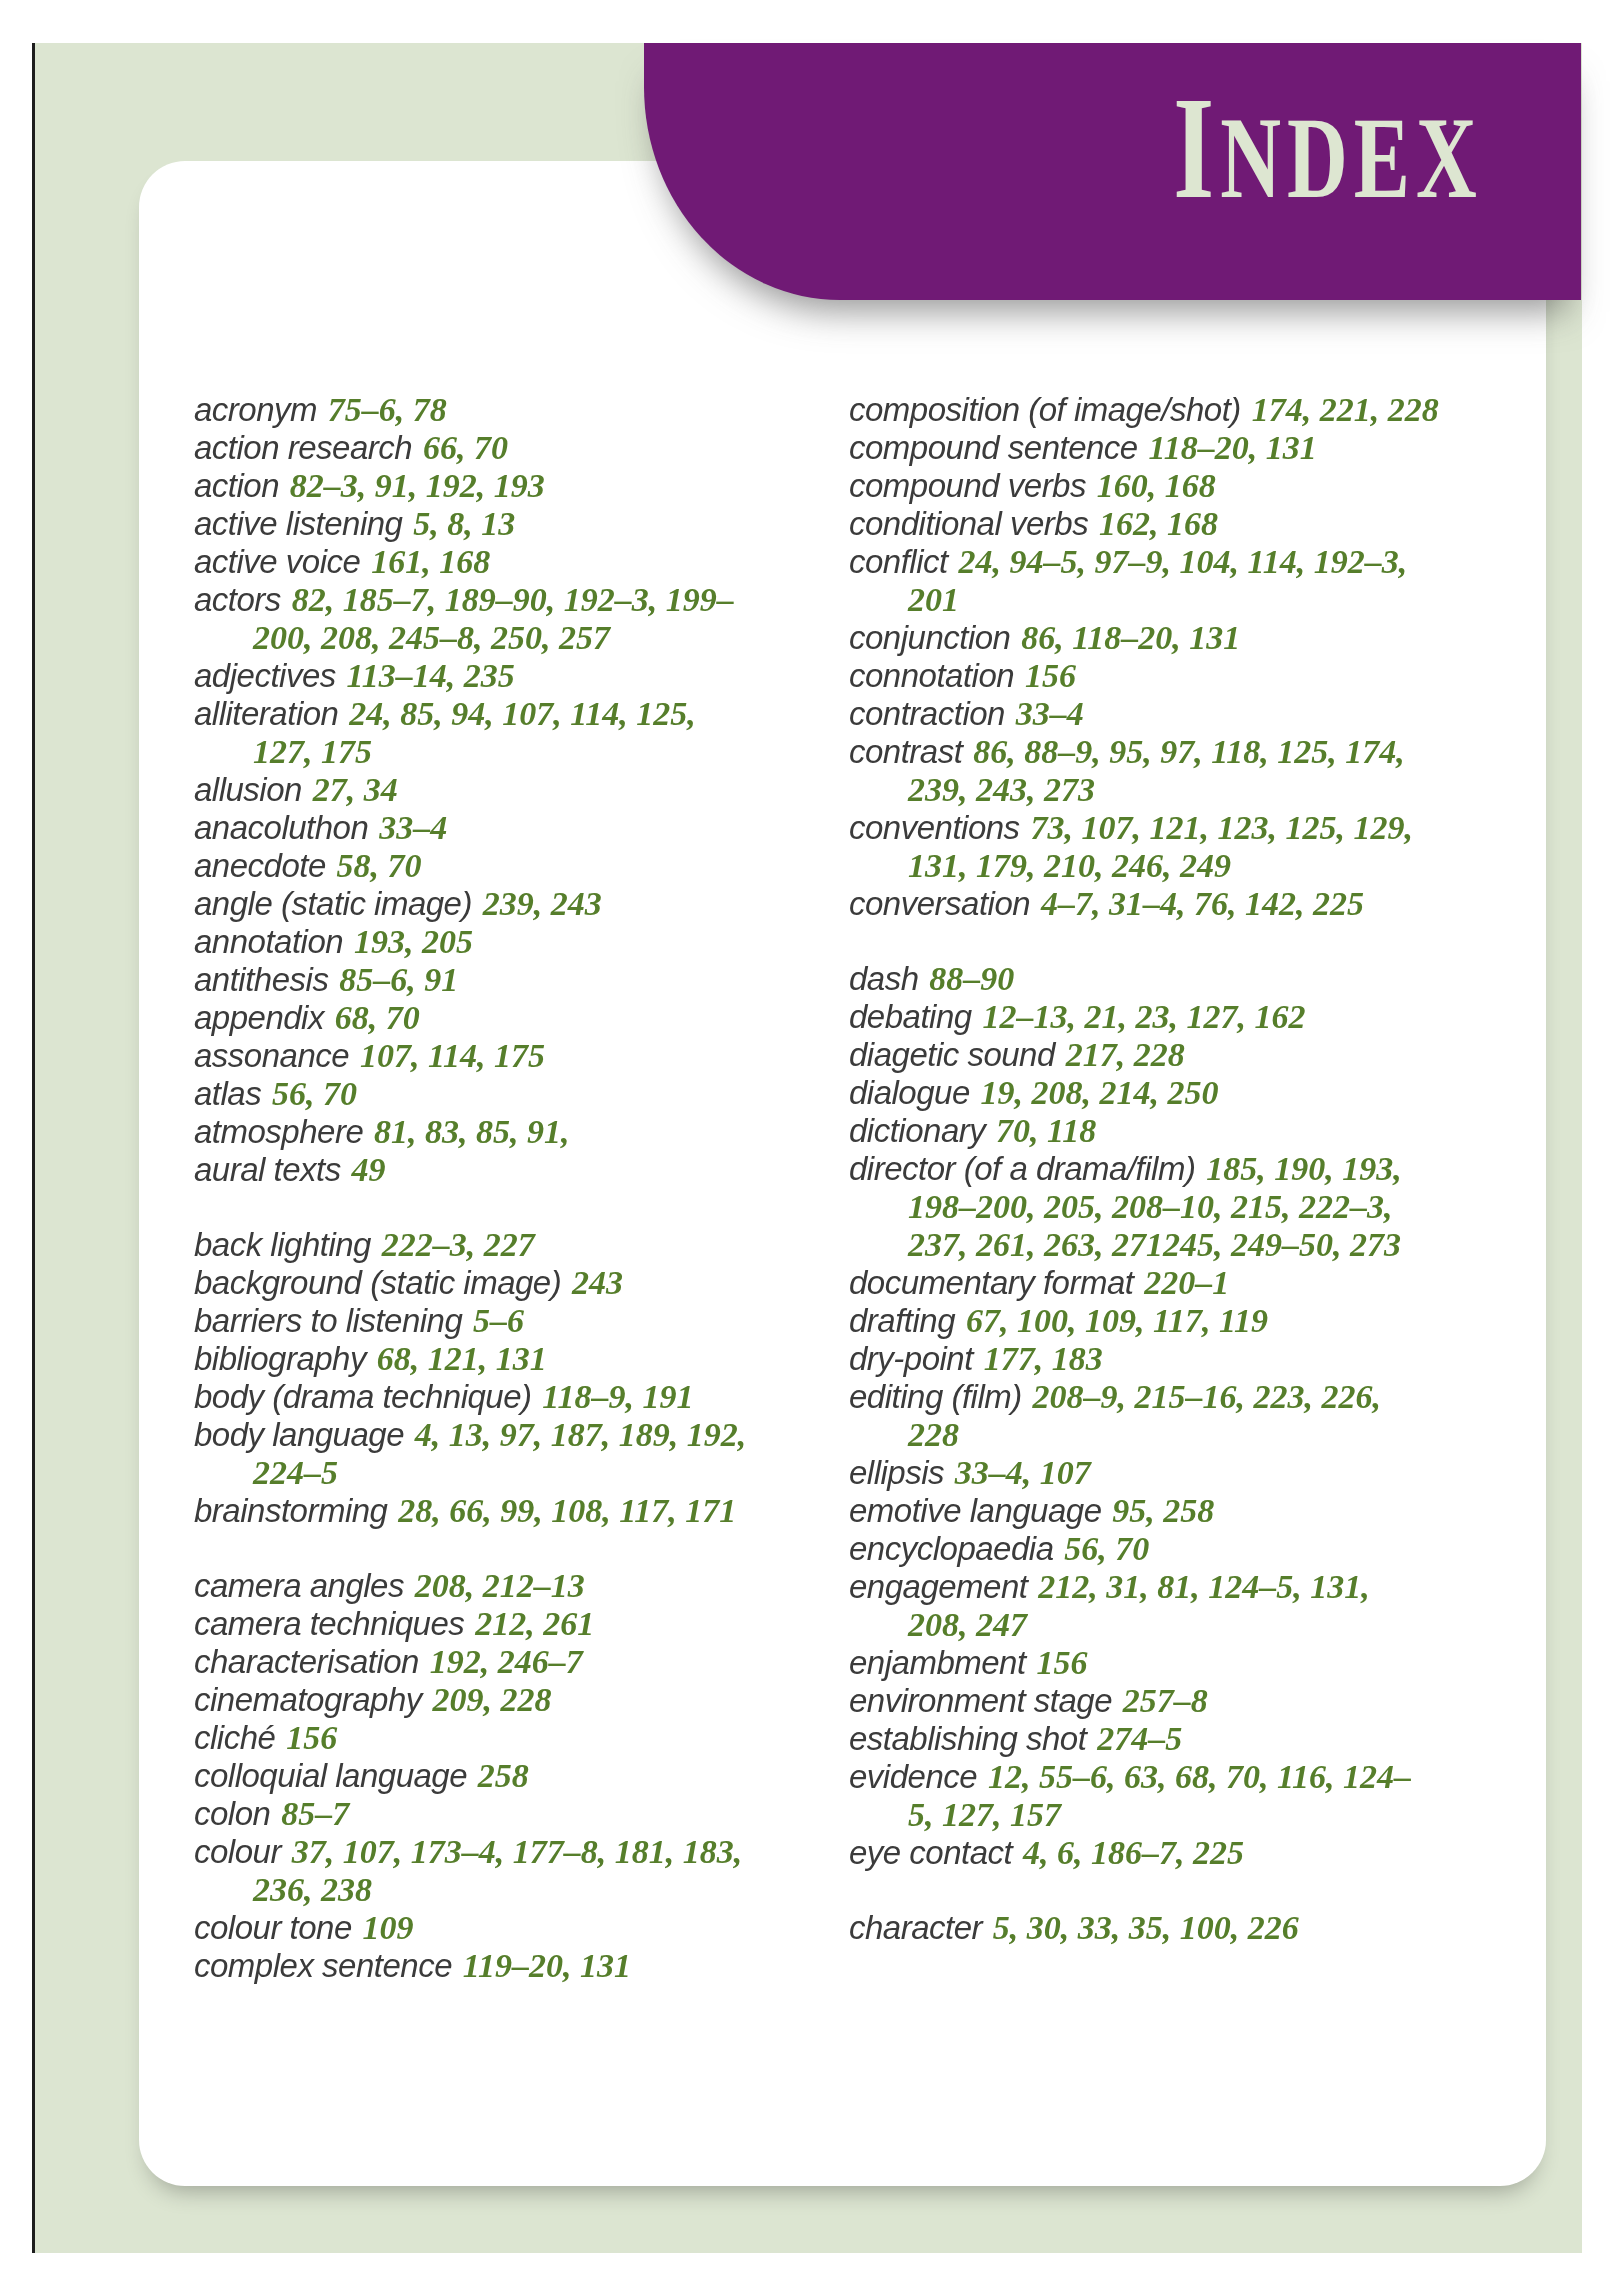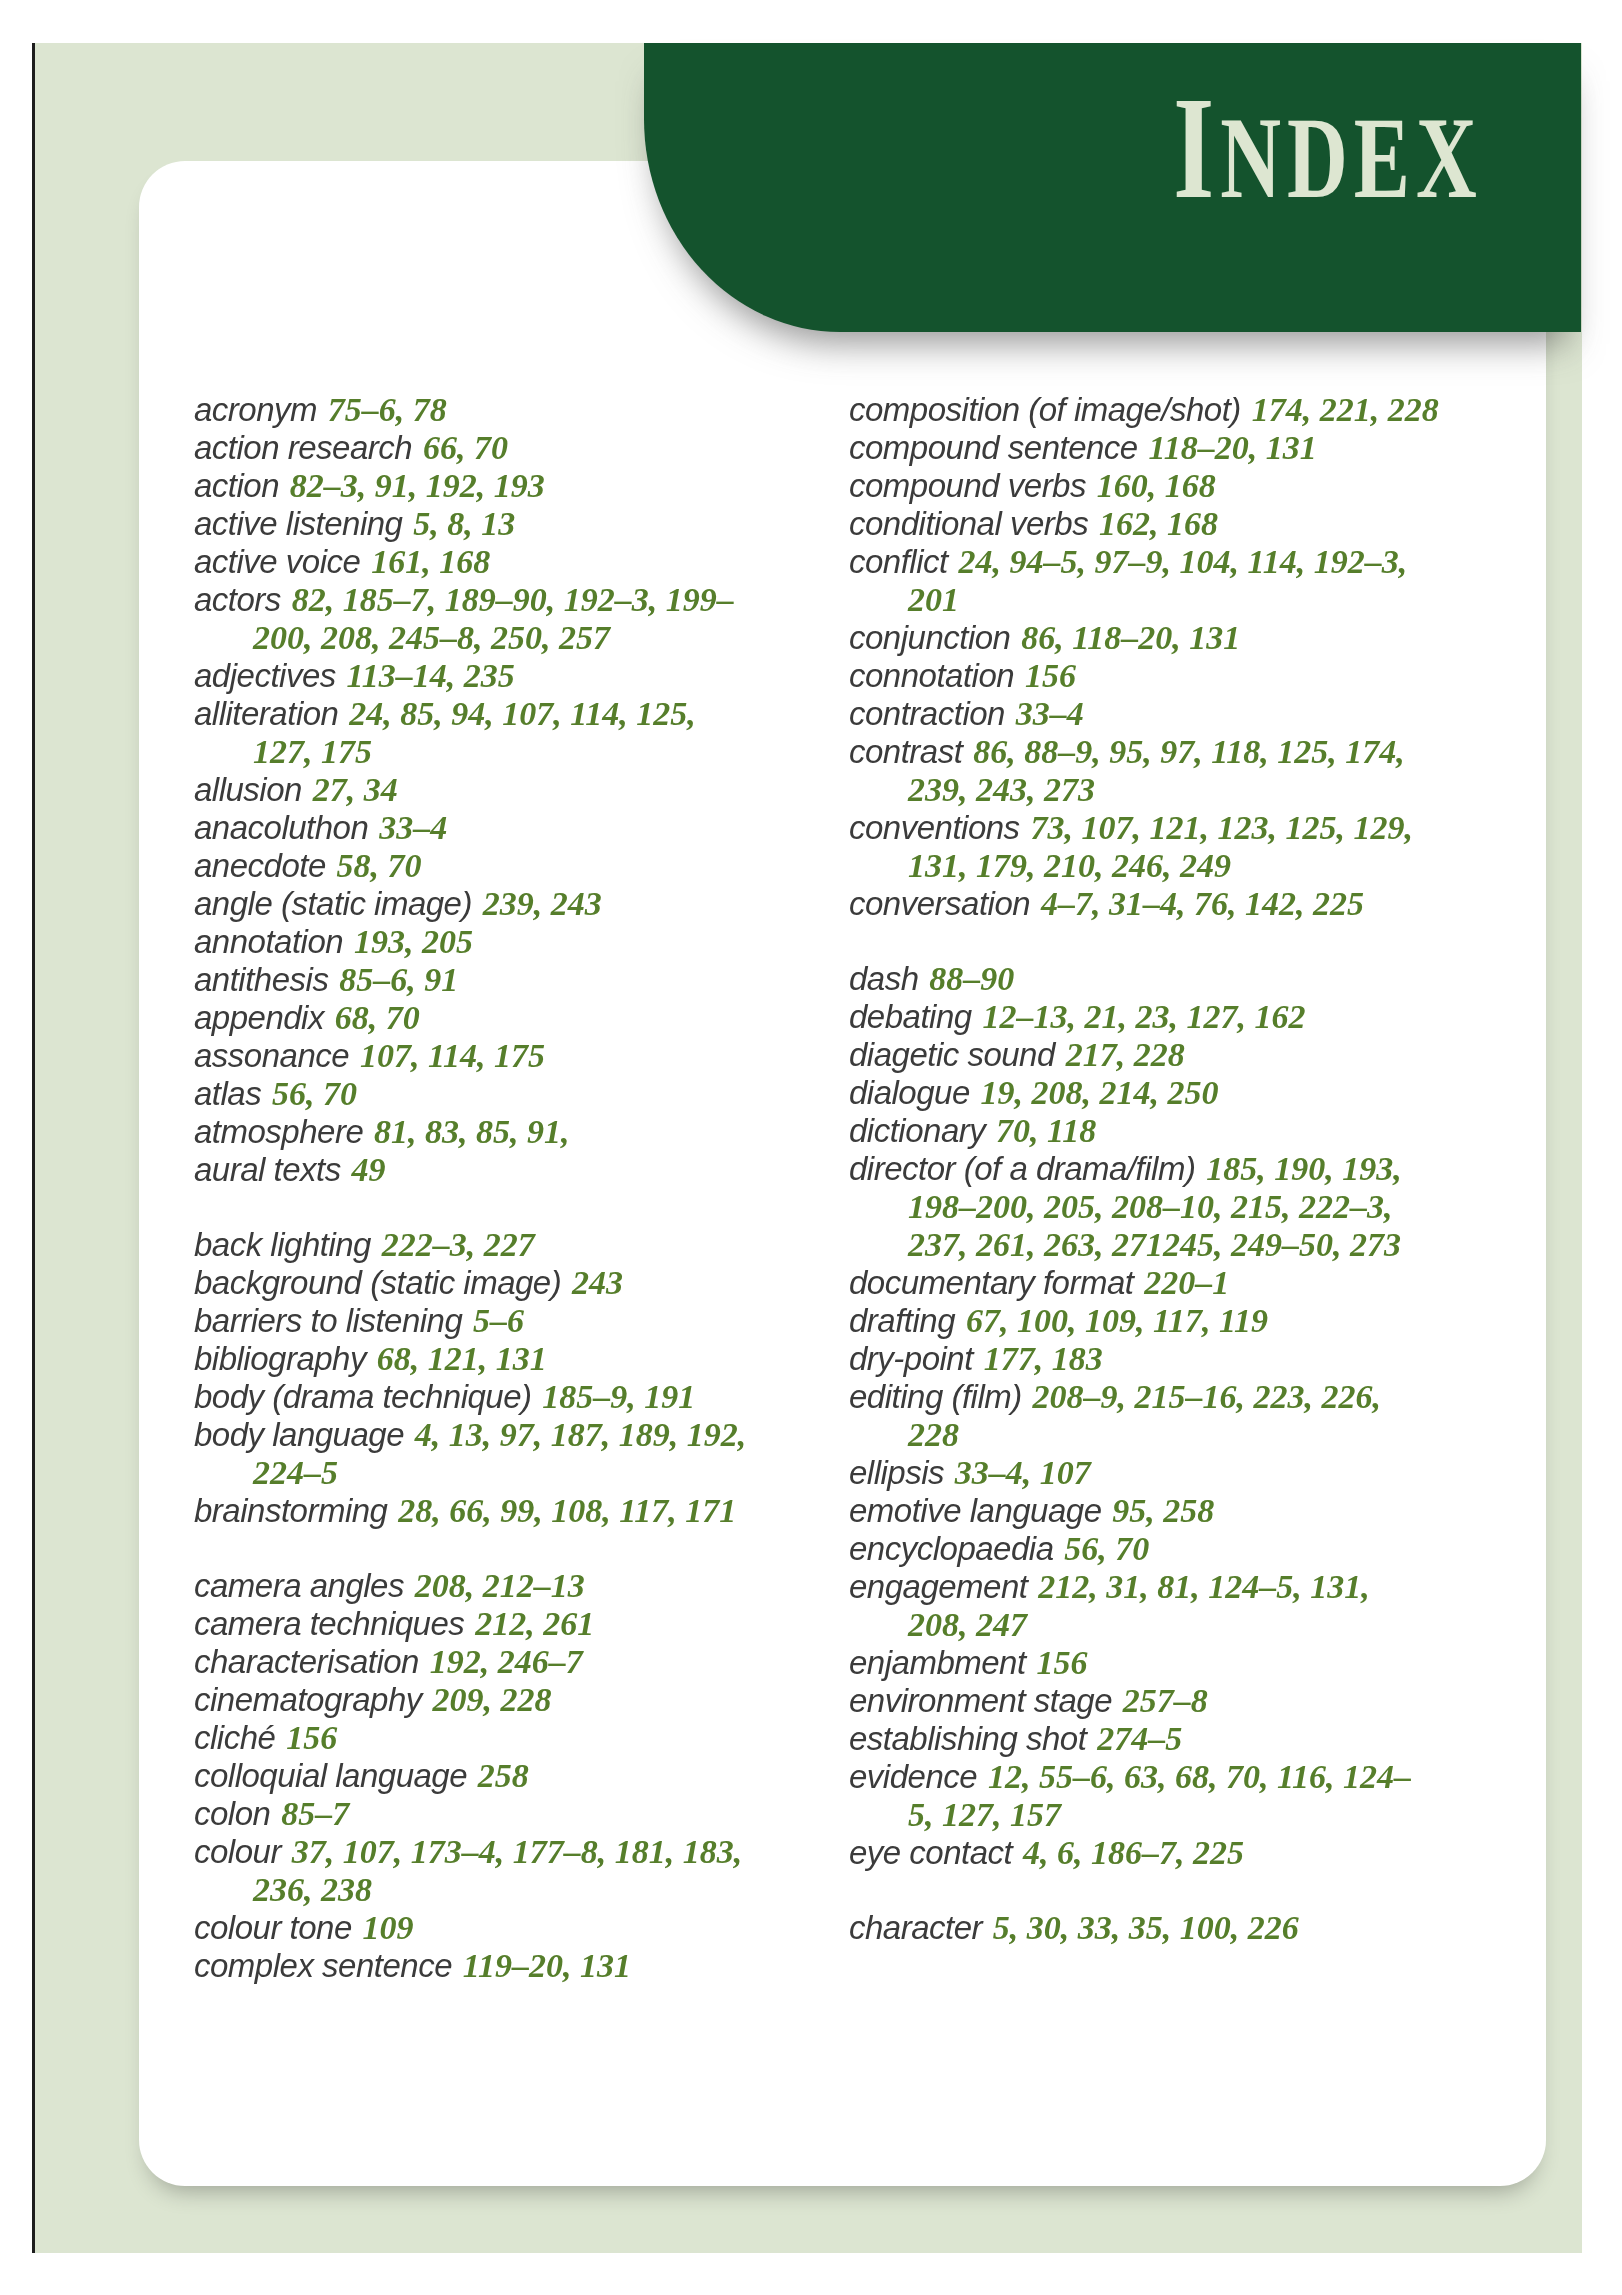--- a/index.html
+++ b/index.html
@@ -18,22 +18,22 @@
     background:#1d1d1d;
   }
   
   .card{
     position:absolute;left:139px;top:161px;width:1407px;height:2025px;
     background:#ffffff;border-radius:46px;
     box-shadow:0 15px 23px -11.7px rgba(0,0,0,.30);
   }
   
   .green-header{
-    position:absolute;left:644px;top:43px;width:937px;height:289px;
-    background:#14532d;
+    position:absolute;left:644px;top:43px;width:937px;height:257px;
+    background:#701a75;
     border-bottom-left-radius:196px 213px;
     box-shadow:0 25px 35px -13.3px rgba(70,70,70,.55);
   }
   .index-title{
     position:absolute;top:32px;right:98px;
     transform:scaleX(.72);transform-origin:100% 0;
     white-space:nowrap;color:#dde6d1;
     font-family:"Liberation Serif", serif;font-weight:bold;line-height:1;
   }
   .index-title .cap{font-size:146px;letter-spacing:8.3px;}
@@ -91,21 +91,21 @@
       <div class="entry"><span class="term">assonance</span><span class="pages">107, 114, 175</span></div>
       <div class="entry"><span class="term">atlas</span><span class="pages">56, 70</span></div>
       <div class="entry"><span class="term">atmosphere</span><span class="pages">81, 83, 85, 91,</span></div>
       <div class="entry"><span class="term">aural texts</span><span class="pages">49</span></div>
     </div>
     <div class="group">
       <div class="entry"><span class="term">back lighting</span><span class="pages">222–3, 227</span></div>
       <div class="entry"><span class="term">background (static image)</span><span class="pages">243</span></div>
       <div class="entry"><span class="term">barriers to listening</span><span class="pages">5–6</span></div>
       <div class="entry"><span class="term">bibliography</span><span class="pages">68, 121, 131</span></div>
-      <div class="entry"><span class="term">body (drama technique)</span><span class="pages">185–9, 191</span></div>
+      <div class="entry"><span class="term">body (drama technique)</span><span class="pages">118–9, 191</span></div>
       <div class="entry"><span class="term">body language</span><span class="pages">4, 13, 97, 187, 189, 192,
 224–5</span></div>
       <div class="entry"><span class="term">brainstorming</span><span class="pages">28, 66, 99, 108, 117, 171</span></div>
     </div>
     <div class="group">
       <div class="entry"><span class="term">camera angles</span><span class="pages">208, 212–13</span></div>
       <div class="entry"><span class="term">camera techniques</span><span class="pages">212, 261</span></div>
       <div class="entry"><span class="term">characterisation</span><span class="pages">192, 246–7</span></div>
       <div class="entry"><span class="term">cinematography</span><span class="pages">209, 228</span></div>
       <div class="entry"><span class="term">cliché</span><span class="pages">156</span></div>

